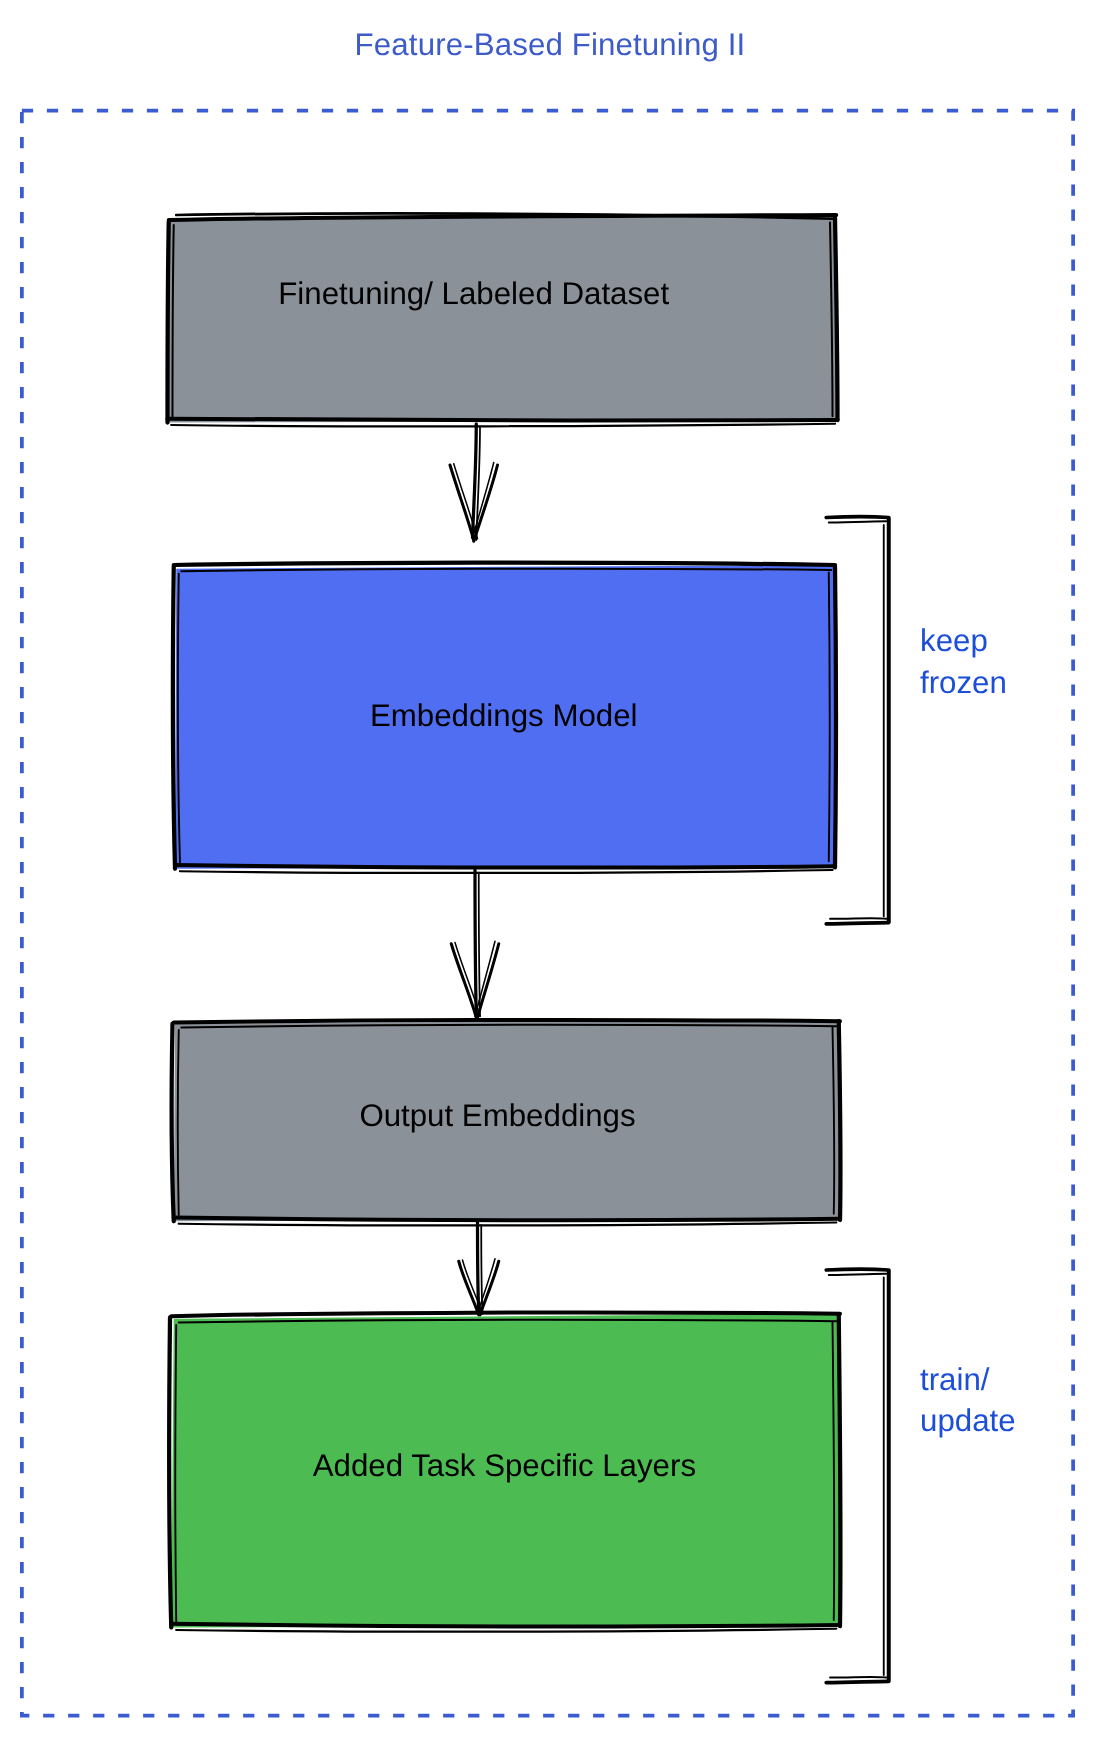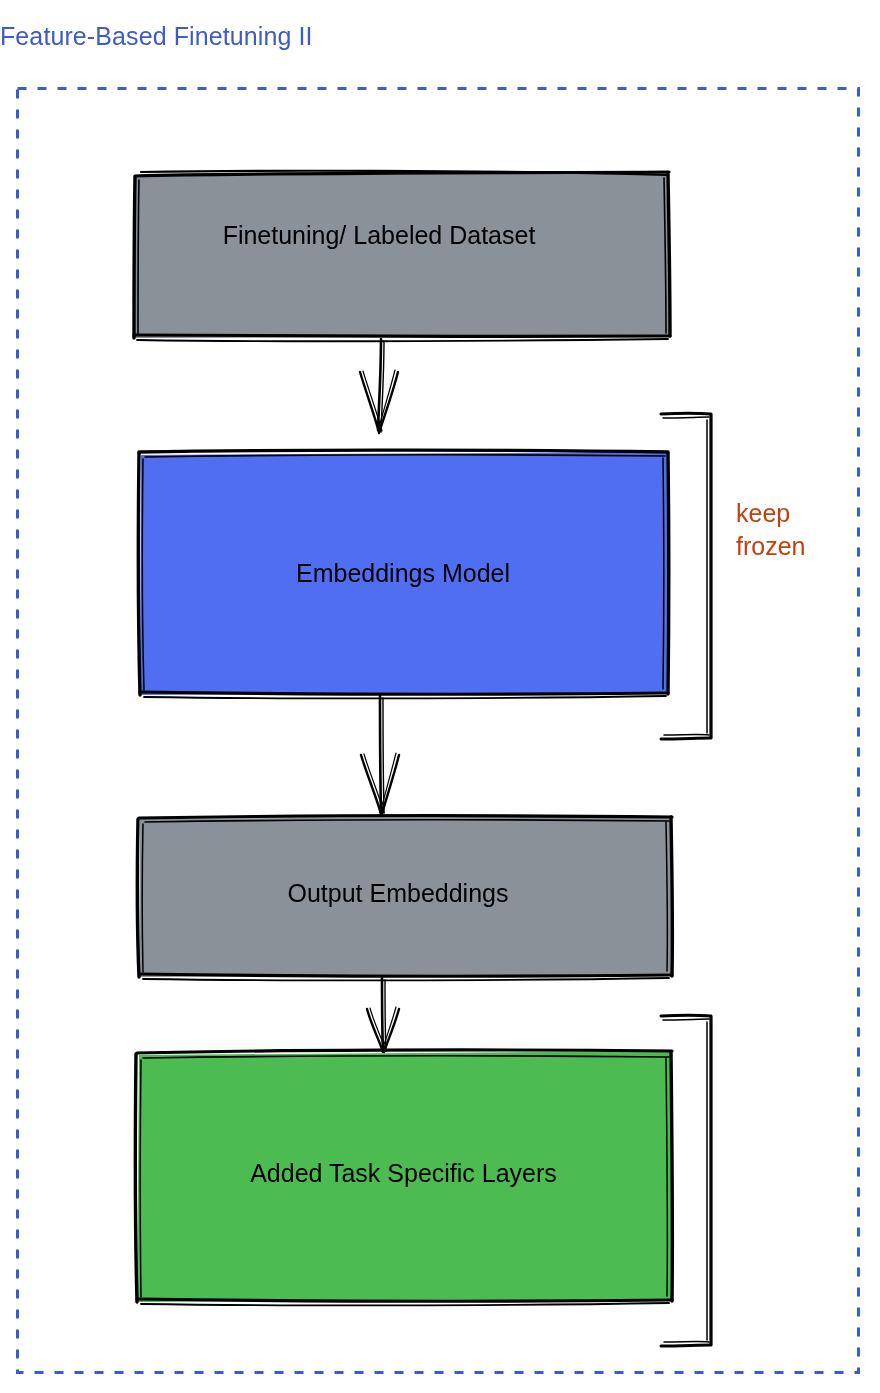--- a/index.html
+++ b/index.html
@@ -24,20 +24,21 @@
     left: 0;
     top: 0;
     width: 880px;
     height: 1393px;
   }
   .title-text {
     position: absolute;
     left: 0;
     top: 22px;
     width: 880px;
+    text-align: center;
     font-size: 25px;
     font-weight: 400;
     color: #3d5bc9;
     letter-spacing: 0.1px;
     font-family: "Liberation Sans", sans-serif;
     white-space: nowrap;
   }
   .node-label {
     position: absolute;
     color: #000000;
@@ -48,21 +49,21 @@
     text-align: center;
     line-height: 1.18;
   }
   .node-label.lbl-dataset  { left: 134px; top: 221px;  width: 490px; }
   .node-label.lbl-pretrain { left: 138px; top: 559px;  width: 530px; }
   .node-label.lbl-output   { left: 138px; top: 879px;  width: 520px; }
   .node-label.lbl-added    { left: 135px; top: 1159px; width: 537px; }
 
   .bracket-label {
     position: absolute;
-    color: #c2410c;
+    color: #1d4ed8;
     font-size: 25px;
     font-weight: 400;
     font-family: "Liberation Sans", sans-serif;
     line-height: 1.30;
     text-align: left;
     white-space: pre-line;
   }
   .bracket-label.lbl-frozen { left: 736px; top: 497px;  width: 130px; }
   .bracket-label.lbl-train  { left: 736px; top: 1088px; width: 130px; }
 </style>
@@ -177,14 +178,16 @@
 
   <div class="node-label lbl-pretrain">Embeddings Model</div>
 
   <div class="node-label lbl-output">Output Embeddings</div>
 
   <div class="node-label lbl-added">Added Task Specific Layers</div>
 
   <div class="bracket-label lbl-frozen">keep
 frozen</div>
 
+  <div class="bracket-label lbl-train">train/
+update</div>
 
 </div>
 
 </body></html>

